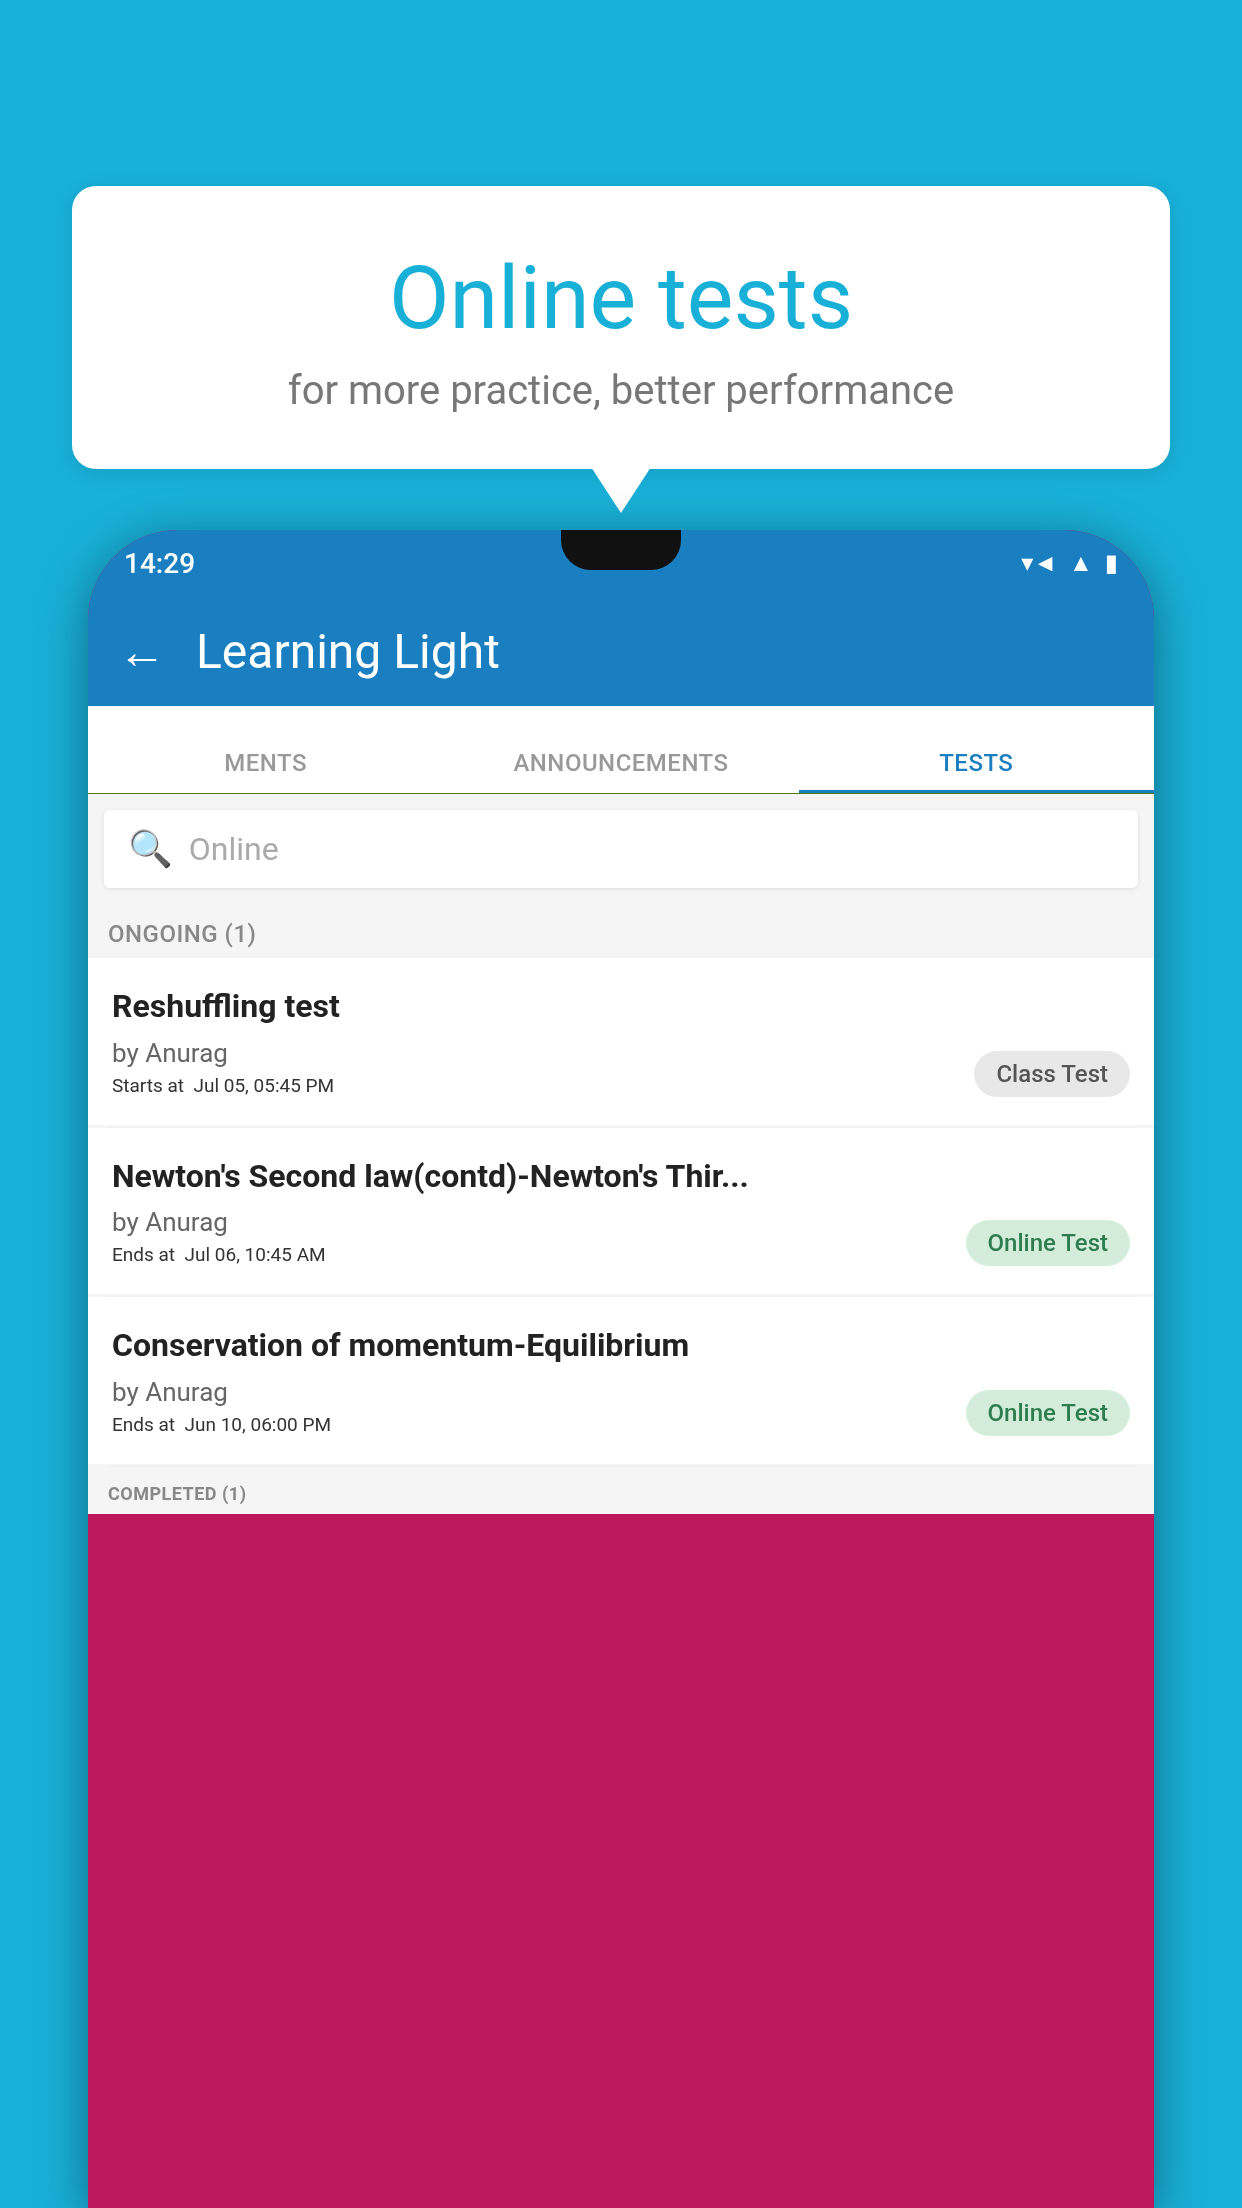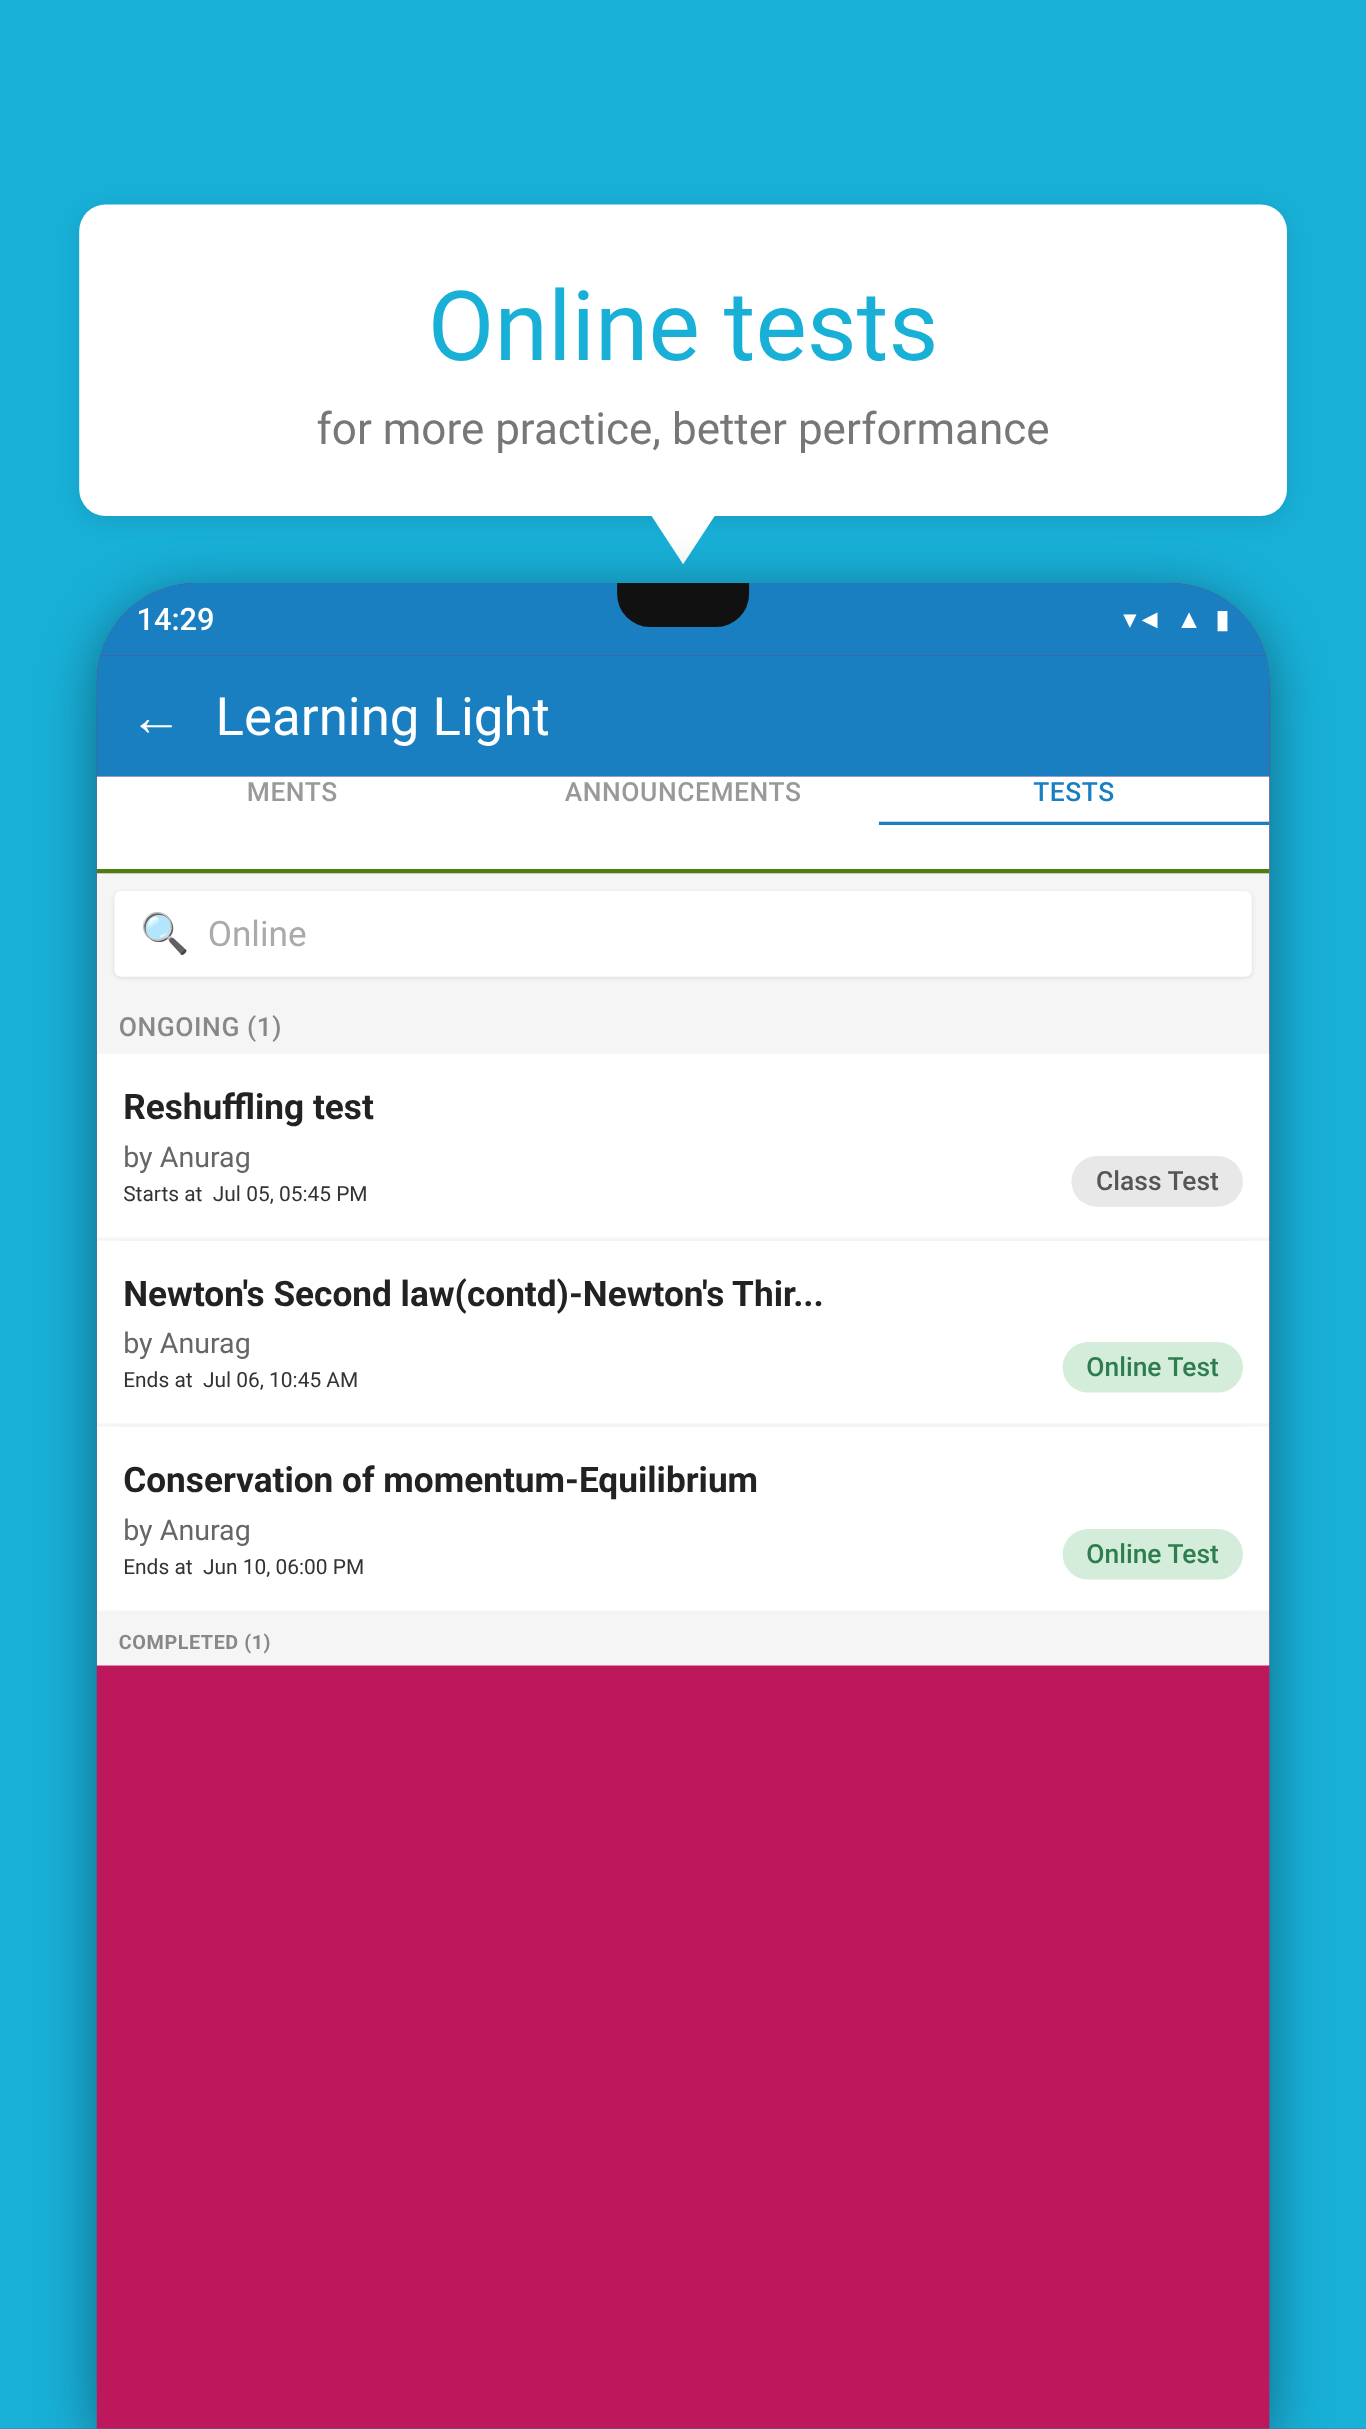--- a/index.html
+++ b/index.html
@@ -119,23 +119,23 @@
     .app-title {
       color: white;
       font-size: 48px;
       font-weight: 400;
     }
 
     
     .tab-bar {
       background: white;
       display: flex;
-      border-bottom: 4px solid #4d7c0f;
+      border-bottom: 1px solid #4d7c0f;
       height: 88px;
-      align-items: flex-start;
+      align-items: flex-end;
     }
 
     .tab-item {
       flex: 1;
       text-align: center;
       padding-bottom: 16px;
       font-size: 24px;
       font-weight: 500;
       color: #999;
       letter-spacing: 0.5px;

